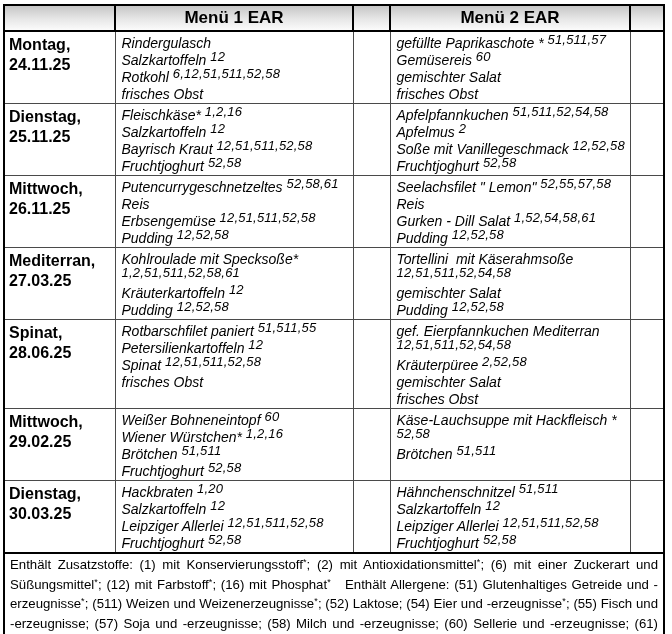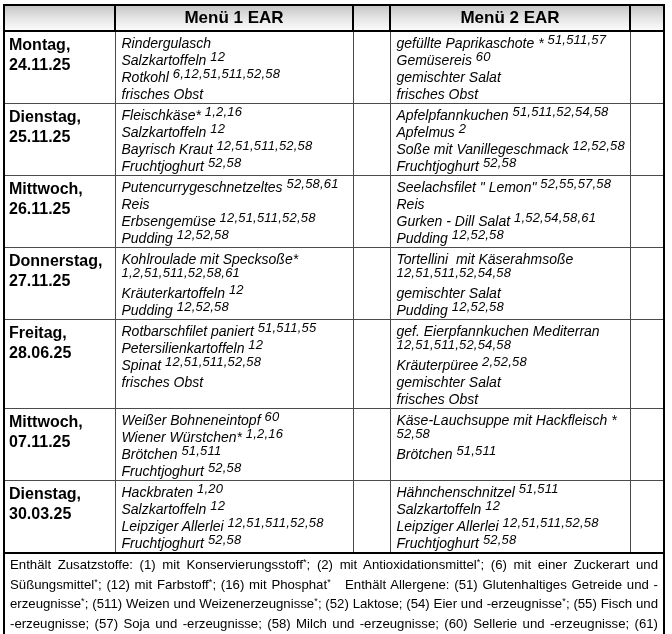--- a/index.html
+++ b/index.html
@@ -136,60 +136,60 @@
           <td class="menu-cell">
             <div class="menu-item">Seelachsfilet " Lemon" <span class="sup">52,55,57,58</span></div>
             <div class="menu-item">Reis</div>
             <div class="menu-item">Gurken - Dill Salat <span class="sup">1,52,54,58,61</span></div>
             <div class="menu-item">Pudding <span class="sup">12,52,58</span></div>
           </td>
           <td class="spacer-cell"></td>
         </tr>
         <tr class="day-row">
           <td class="day-cell">
-            <div>Donnerstag,</div>
-            <div>27.11.25</div>
+            <div>Mediterran,</div>
+            <div>27.03.25</div>
           </td>
           <td class="menu-cell">
             <div class="menu-item">Kohlroulade mit Specksoße* <span class="sup">1,2,51,511,52,58,61</span></div>
             <div class="menu-item">Kräuterkartoffeln <span class="sup">12</span></div>
             <div class="menu-item">Pudding <span class="sup">12,52,58</span></div>
           </td>
           <td class="spacer-cell"></td>
           <td class="menu-cell">
             <div class="menu-item">Tortellini  mit Käserahmsoße <span class="sup">12,51,511,52,54,58</span></div>
             <div class="menu-item">gemischter Salat</div>
             <div class="menu-item">Pudding <span class="sup">12,52,58</span></div>
           </td>
           <td class="spacer-cell"></td>
         </tr>
         <tr class="day-row">
           <td class="day-cell">
-            <div>Freitag,</div>
+            <div>Spinat,</div>
             <div>28.06.25</div>
           </td>
           <td class="menu-cell">
             <div class="menu-item">Rotbarschfilet paniert <span class="sup">51,511,55</span></div>
             <div class="menu-item">Petersilienkartoffeln <span class="sup">12</span></div>
             <div class="menu-item">Spinat <span class="sup">12,51,511,52,58</span></div>
             <div class="menu-item">frisches Obst</div>
           </td>
           <td class="spacer-cell"></td>
           <td class="menu-cell">
             <div class="menu-item">gef. Eierpfannkuchen Mediterran <span class="sup">12,51,511,52,54,58</span></div>
             <div class="menu-item">Kräuterpüree <span class="sup">2,52,58</span></div>
             <div class="menu-item">gemischter Salat</div>
             <div class="menu-item">frisches Obst</div>
           </td>
           <td class="spacer-cell"></td>
         </tr>
         <tr class="day-row">
           <td class="day-cell">
             <div>Mittwoch,</div>
-            <div>07.11.25</div>
+            <div>29.02.25</div>
           </td>
           <td class="menu-cell">
             <div class="menu-item">Weißer Bohneneintopf <span class="sup">60</span></div>
             <div class="menu-item">Wiener Würstchen* <span class="sup">1,2,16</span></div>
             <div class="menu-item">Brötchen <span class="sup">51,511</span></div>
             <div class="menu-item">Fruchtjoghurt <span class="sup">52,58</span></div>
           </td>
           <td class="spacer-cell"></td>
           <td class="menu-cell">
             <div class="menu-item">Käse-Lauchsuppe mit Hackfleisch * <span class="sup">52,58</span></div>

